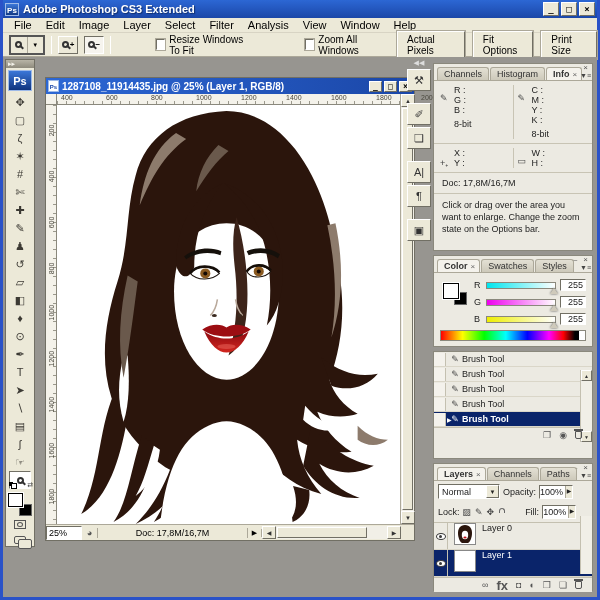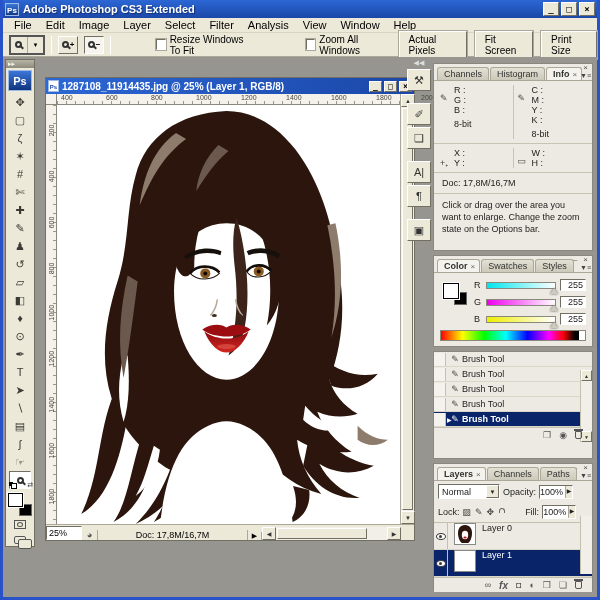--- a/index.html
+++ b/index.html
@@ -65,21 +65,21 @@
   .hlab { position:absolute; top:0px; font-size:7px; color:#4a483e; }
   .rcorner { position:absolute; left:0; top:16px; width:11px; height:11px; background:#f4f2ea; border-right:1px solid #8a887c; border-bottom:1px solid #8a887c; }
   .vruler { position:absolute; left:0; top:27px; width:11px; bottom:16px; background:#f4f2ea; border-right:1px solid #8a887c;
     background-image:repeating-linear-gradient(180deg,#9a988c 0 1px,transparent 1px 9px); background-size:4px 100%; background-position:7px 0; background-repeat:no-repeat; }
   .vlab { position:absolute; left:-1px; font-size:7px; color:#4a483e; transform:rotate(-90deg); transform-origin:center; width:12px; text-align:center; }
   .canvas { position:absolute; left:11px; top:27px; width:343px; height:421px; background:#fff; overflow:hidden; }
   .canvas svg { display:block; width:100%; height:100%; }
   .vscroll { position:absolute; right:0; top:16px; width:14px; bottom:16px; background:#f1efe7; border-left:1px solid #aca899; display:flex; flex-direction:column; }
   .sbtn { width:14px; height:13px; background:#ece9d8; border:1px solid; border-color:#fff #716f64 #716f64 #fff; font-size:6px; color:#333; text-align:center; line-height:12px; }
   .vthumb { flex:1; margin:1px 1px; background:#ece9d8; border:1px solid; border-color:#fff #716f64 #716f64 #fff; }
-  .statusrow { position:absolute; left:0; bottom:0; right:0; height:16px; background:#ece9d8; border-top:1px solid #aca899; display:flex; align-items:flex-end; }
+  .statusrow { position:absolute; left:0; bottom:0; right:0; height:16px; background:#ece9d8; border-top:1px solid #aca899; display:flex; align-items:center; }
   .zoombox { width:36px; background:#fff; border:1px solid; border-color:#716f64 #fff #fff #716f64; font-size:9px; padding:1px 2px; }
   .flyicon { width:16px; display:flex; align-items:center; justify-content:center; font-size:9px; color:#555; border-right:1px solid #aca899; }
   .docinfo { width:150px; display:flex; align-items:center; justify-content:center; font-size:9px; border-right:1px solid #aca899; }
   .play-btn { width:14px; display:flex; align-items:center; justify-content:center; font-size:7px; border-right:1px solid #aca899; }
   .hscroll { flex:1; display:flex; align-items:stretch; background:#f1efe7; }
   .hthumb { width:90px; margin:1px; background:#ece9d8; border:1px solid; border-color:#fff #716f64 #716f64 #fff; }
   .htrack { flex:1; }
   .resize-grip { width:13px; background:repeating-linear-gradient(135deg,#ece9d8 0 2px,#9a988c 2px 3px); }
 
   
@@ -154,21 +154,21 @@
   .padlock::before { content:""; position:absolute; top:-4px; left:1px; width:4px; height:4px; border:1px solid #666; border-bottom:none; border-radius:3px 3px 0 0; }
   .lrow { display:flex; align-items:flex-start; height:27px; border-bottom:1px solid #dad6c8; padding-right:12px; }
   .lrow.sel { background:var(--sel,#0a246a); color:#fff; font-weight:normal; }
   .lwell { width:14px; height:100%; border-right:1px solid #c4c0b0; display:flex; align-items:center; justify-content:center; }
   .eye { width:10px; height:7px; border:1px solid #3a3a3a; border-radius:50%; position:relative; background:#fff; }
   .eye::after { content:""; position:absolute; left:2.5px; top:1px; width:3px; height:3px; border-radius:50%; background:#3a3a3a; }
   .lthumb { width:22px; height:22px; border:1px solid #888; margin:0 6px; background:#fff; overflow:hidden; }
   .checker { width:100%; height:100%; background-image:linear-gradient(45deg,#cfcfcf 25%,transparent 25%,transparent 75%,#cfcfcf 75%),linear-gradient(45deg,#cfcfcf 25%,transparent 25%,transparent 75%,#cfcfcf 75%); background-size:8px 8px; background-position:0 0,4px 4px; background-color:#fff; }
   .lname { font-size:9px; }
   .lyr-scroll { position:absolute; right:0; top:52px; width:12px; bottom:16px; background:#f1efe7; border-left:1px solid #c4c0b0; }
-  .fx-label { font-style:italic; font-weight:bold; font-size:10px; }
+  .fx-label { font-weight:bold; font-size:13px; }
 </style>
 </head>
 <body>
 
 <div class="app">
 
   <div class="titlebar">
     <div class="ps-badge">Ps</div>
     <div class="title-text">Adobe Photoshop CS3 Extended</div>
     <div class="winbtns">
@@ -213,21 +213,21 @@
           <span class="checkbox"></span>
           <span class="cb-label">Resize Windows To Fit</span>
         </span>
         <span class="cb-wrap">
           <span class="checkbox"></span>
           <span class="cb-label">Zoom All Windows</span>
         </span>
       </span>
     <span id="opt-btns" style="display:flex;gap:8px;margin-left:4px;">
         <span class="xp-btn">Actual Pixels</span>
-        <span class="xp-btn">Fit Screen</span>
+        <span class="xp-btn">Fit Options</span>
         <span class="xp-btn">Print Size</span>
       </span>
   </div>
 
   <div class="workspace">
 
     <div class="toolbox">
       <div class="tb-grip">▸▸</div>
       <div class="ps-logo">Ps</div>
       <div id="tools" style="display:flex;flex-direction:column;align-items:center;">

